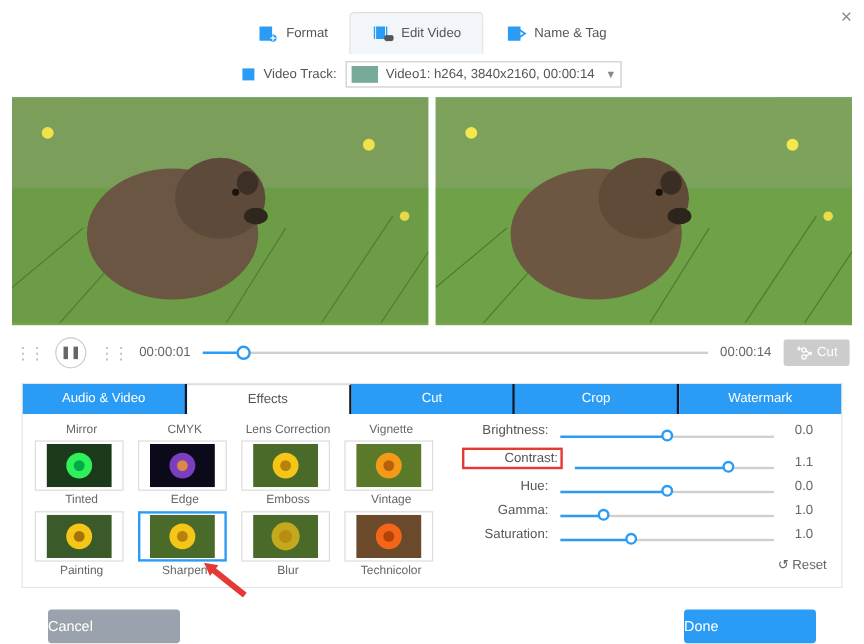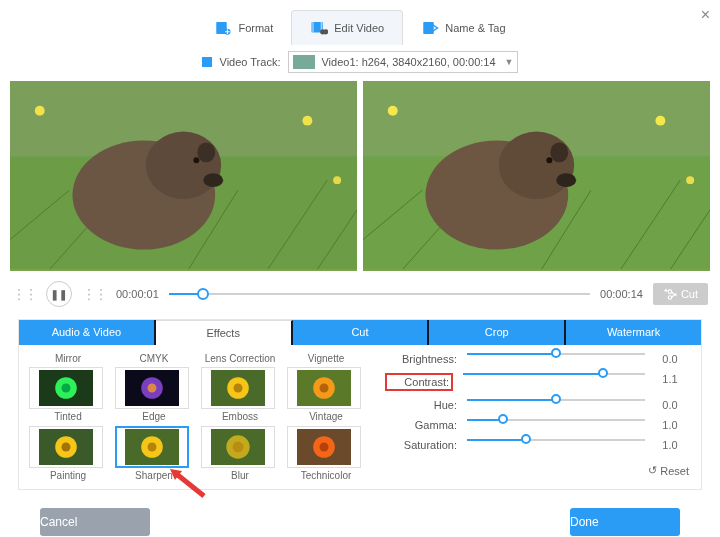--- a/index.html
+++ b/index.html
@@ -43,23 +43,23 @@
 
 .panel-body { display: flex; padding: 8px 10px 0; gap: 20px; }
 .effects-grid { display: grid; grid-template-columns: repeat(4, 78px); gap: 4px 8px; }
 .effect-cell { text-align: center; cursor: pointer; }
 .effect-label-top { font-size: 10px; color: #666; height: 14px; }
 .effect-thumb { width: 74px; height: 42px; border: 1px solid #ddd; display: flex; align-items: center; justify-content: center; }
 .effect-cell.selected .effect-thumb { border: 2px solid #2a9cf5; }
 .effect-label-bottom { font-size: 10px; color: #666; margin-top: 2px; }
 
 .sliders-col { flex: 1; padding-right: 6px; position: relative; }
-.slider-row { display: flex; align-items: flex-start; gap: 10px; margin-bottom: 8px; }
+.slider-row { display: flex; align-items: flex-end; gap: 10px; margin-bottom: 8px; }
 .slider-row .lbl { width: 72px; text-align: right; font-size: 11px; color: #555; }
-.slider-row.hl .lbl { border: 2px solid #e53935; padding: 1px 2px; width: 68px; }
+.slider-row.hl .lbl { border: 2px solid #e53935; padding: 1px 2px; width: 84px; }
 .sl { flex: 1; height: 2px; background: #d0d0d0; position: relative; }
 .sl-fill { position: absolute; left: 0; top: 0; height: 2px; background: #2a9cf5; }
 .sl-thumb { position: absolute; top: -5px; width: 10px; height: 10px; border-radius: 50%; background: #fff; border: 2px solid #2a9cf5; transform: translateX(-50%); }
 .sl-val { width: 30px; text-align: center; font-size: 11px; color: #666; }
 .reset-link { position: absolute; right: 2px; bottom: 4px; font-size: 11px; color: #666; cursor: pointer; display: flex; align-items: center; gap: 3px; }
 
 .footer-btns { display: flex; justify-content: space-between; margin: 18px 40px 0; }
 .btn { width: 110px; padding: 7px 0; text-align: left; border-radius: 3px; cursor: pointer; font-size: 12px; }
 .btn-cancel { background: #9aa3ad; color: #fff; }
 .btn-done { background: #2a9cf5; color: #fff; }

